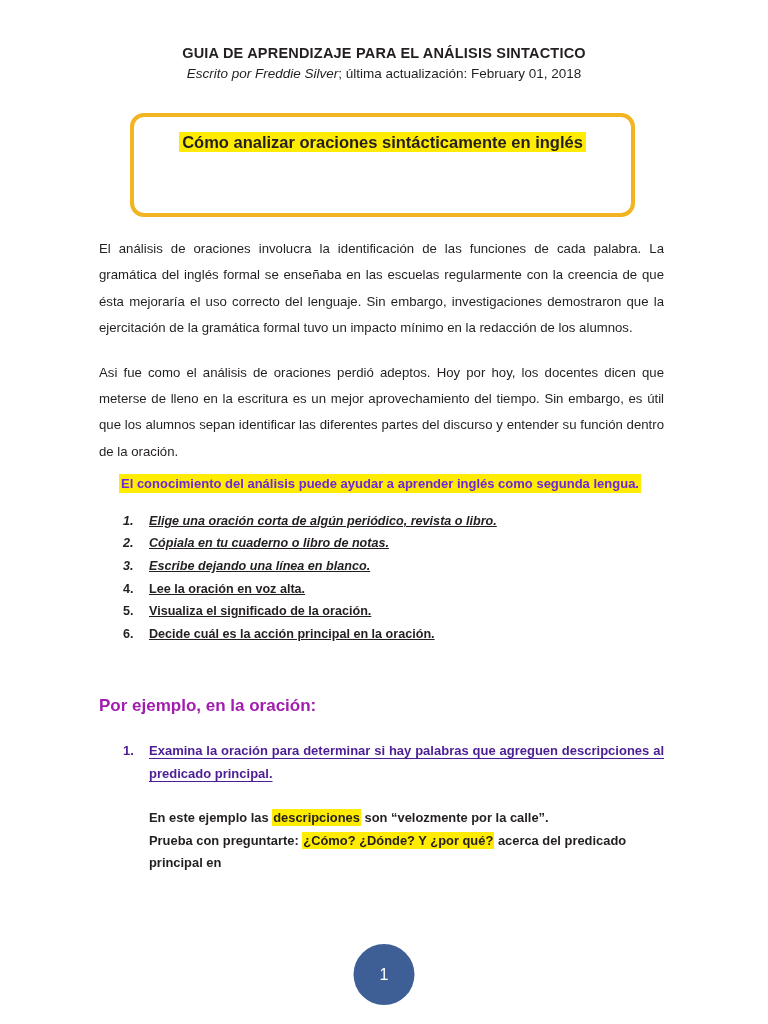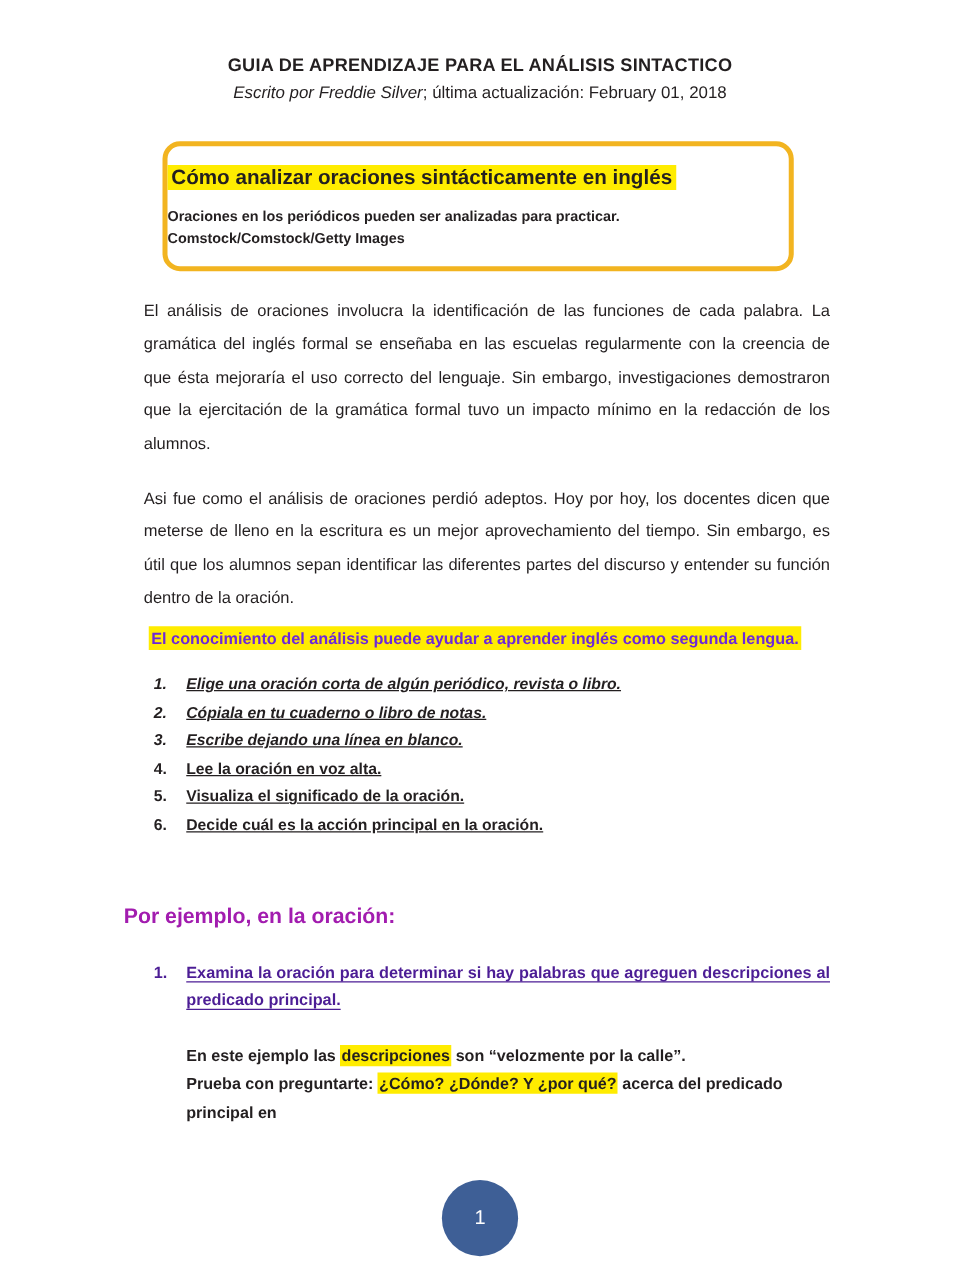--- a/index.html
+++ b/index.html
@@ -51,20 +51,21 @@
   .callout {
     position: absolute;
     left: 130px;
     top: 113px;
     width: 505px;
     height: 104px;
     box-sizing: border-box;
     border: 4px solid #f2b420;
     border-radius: 14px;
     background: #ffffff;
+    text-align: center;
     padding-top: 15px;
   }
   .callout-title {
     font-size: 16.5px;
     font-weight: bold;
     color: #231f20;
     line-height: 1.3;
     display: block;
   }
   .callout-title .hl {
@@ -80,21 +81,21 @@
   }
 
   
   .body-col {
     position: absolute;
     left: 99px;
     top: 236px;
     width: 565px;
   }
   p.para {
-    margin: 0 0 18px 16px;
+    margin: 0 0 18px 0;
     font-size: 13.2px;
     line-height: 2.0;
     text-align: justify;
     color: #231f20;
   }
   p.para.last {
     margin-bottom: 0;
   }
 
   .hl-line {
@@ -233,24 +234,20 @@
 
 <div class="page">
 
   <div class="doc-header">
     <div class="kicker">GUIA DE APRENDIZAJE PARA EL ANÁLISIS SINTACTICO</div>
     <div class="byline"><span class="italic">Escrito por Freddie Silver</span><span>; última actualización: February 01, 2018</span></div>
   </div>
 
   <div class="callout">
     <span class="callout-title"><span class="hl">Cómo analizar oraciones sintácticamente en inglés</span></span>
-    <div class="callout-credit">
-      <div>Oraciones en los periódicos pueden ser analizadas para practicar.</div>
-      <div>Comstock/Comstock/Getty Images</div>
-    </div>
   </div>
 
   <div class="body-col">
 
     <p class="para">El análisis de oraciones involucra la identificación de las funciones de cada palabra. La gramática del inglés formal se enseñaba en las escuelas regularmente con la creencia de que ésta mejoraría el uso correcto del lenguaje. Sin embargo, investigaciones demostraron que la ejercitación de la gramática formal tuvo un impacto mínimo en la redacción de los alumnos.</p>
     <p class="para last">Asi fue como el análisis de oraciones perdió adeptos. Hoy por hoy, los docentes dicen que meterse de lleno en la escritura es un mejor aprovechamiento del tiempo. Sin embargo, es útil que los alumnos sepan identificar las diferentes partes del discurso y entender su función dentro de la oración.</p>
 
     <p class="hl-line"><span class="hl">El conocimiento del análisis puede ayudar a aprender inglés como segunda lengua.</span></p>
 
     <ol class="steps">

